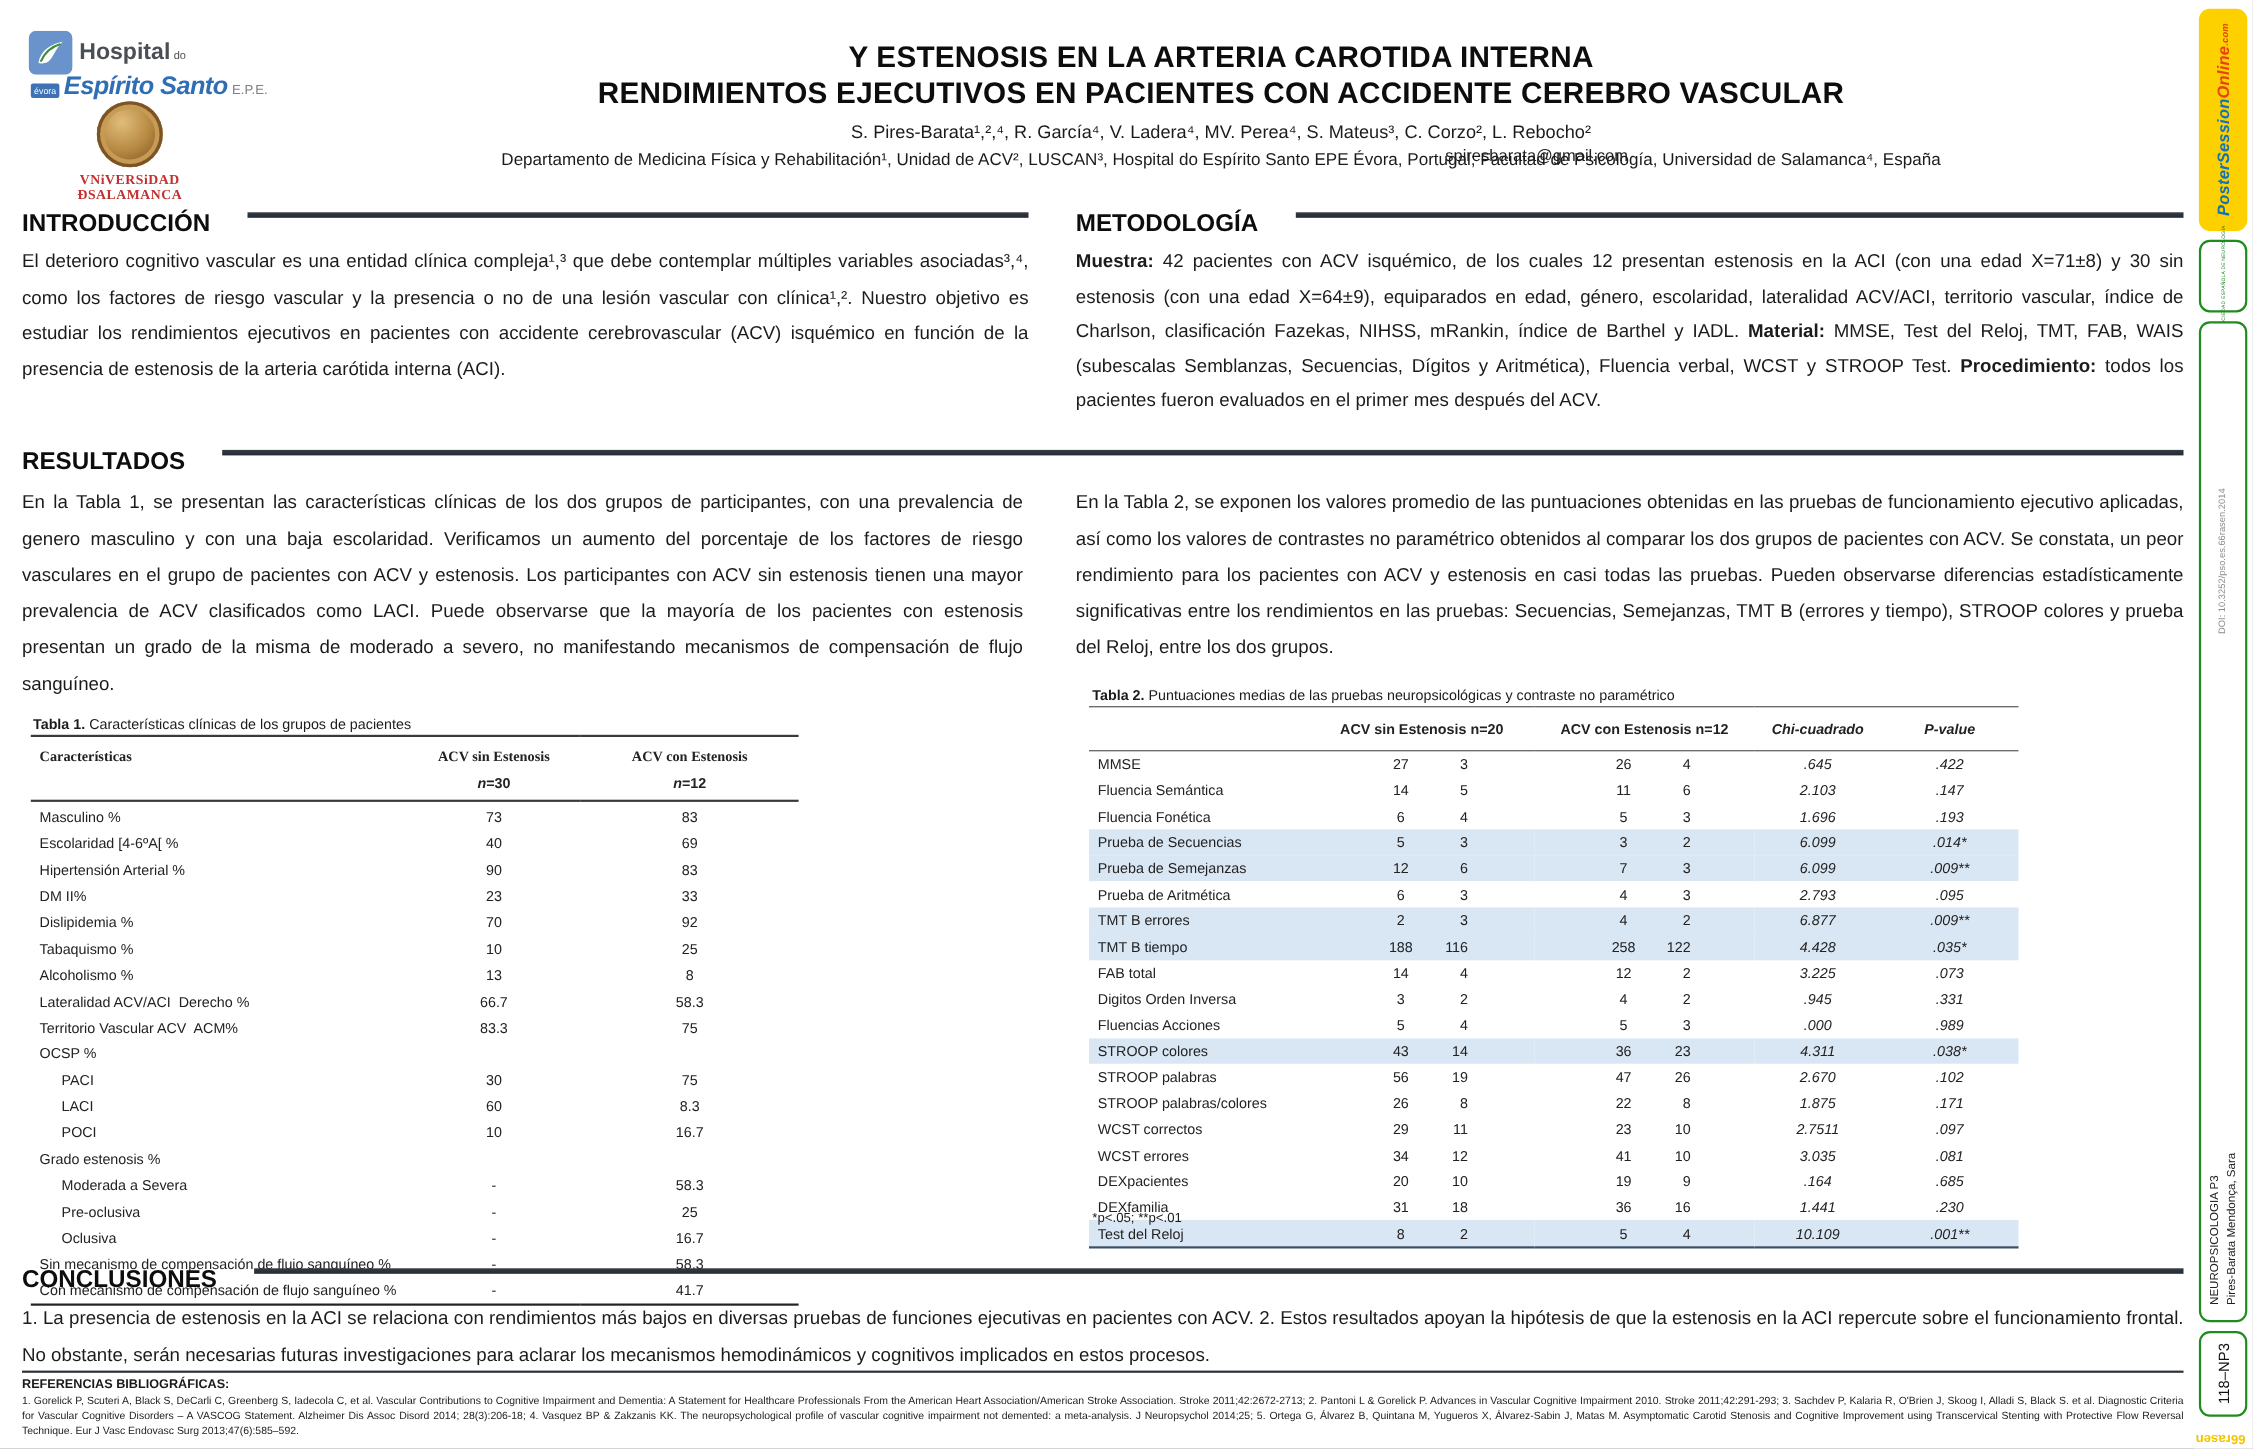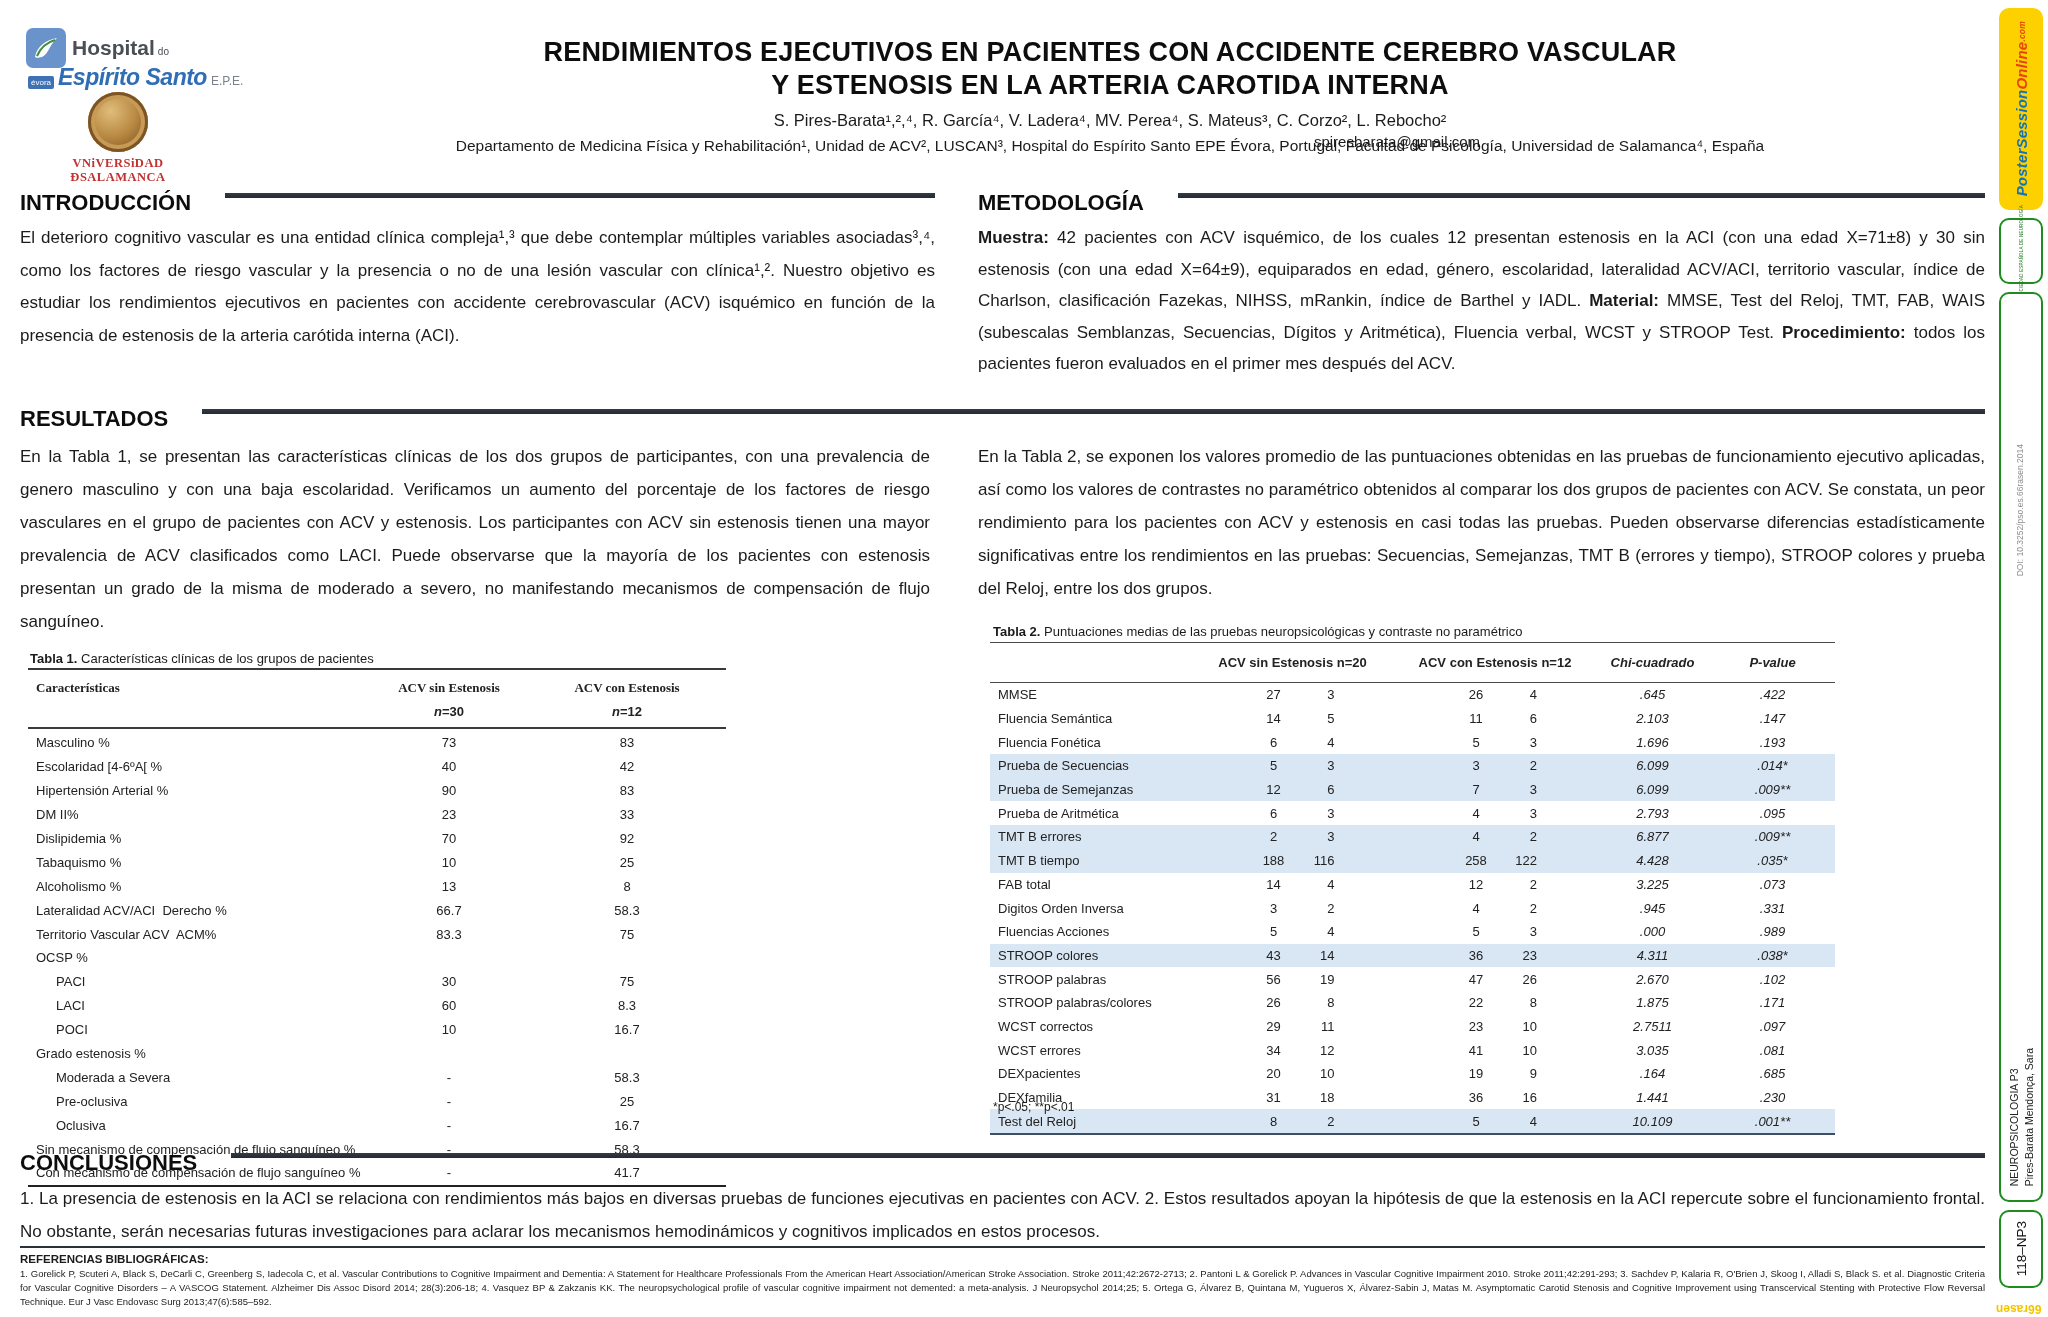--- a/index.html
+++ b/index.html
@@ -126,22 +126,22 @@
 
   <div class="u-logo">
     <div class="u-seal"></div>
     <div class="u-text">
       <div>VNiVERSiDAD</div>
       <div>ĐSALAMANCA</div>
     </div>
   </div>
 
   <div class="title-wrap">
+    <div class="title-line">Y ESTENOSIS EN LA ARTERIA CAROTIDA INTERNA</div>
     <div class="title-line">RENDIMIENTOS EJECUTIVOS EN PACIENTES CON ACCIDENTE CEREBRO VASCULAR</div>
-    <div class="title-line">Y ESTENOSIS EN LA ARTERIA CAROTIDA INTERNA</div>
     <div class="authors">S. Pires-Barata¹,²,⁴, R. García⁴, V. Ladera⁴, MV. Perea⁴, S. Mateus³, C. Corzo², L. Rebocho²</div>
     <div class="affil">Departamento de Medicina Física y Rehabilitación¹, Unidad de ACV², LUSCAN³, Hospital do Espírito Santo EPE Évora, Portugal; Facultad de Psicología, Universidad de Salamanca⁴, España</div>
   </div>
   <div class="email">spiresbarata@gmail.com</div>
 
   <div class="sec" style="left:20px;top:190px;width:915px;">
     <div class="sec-label">INTRODUCCIÓN</div>
     <div class="sec-rule"></div>
   </div>
   <div class="para" style="left:20px;top:222px;width:915px;">El deterioro cognitivo vascular es una entidad clínica compleja¹,³ que debe contemplar múltiples variables asociadas³,⁴, como los factores de riesgo vascular y la presencia o no de una lesión vascular con clínica¹,². Nuestro objetivo es estudiar los rendimientos ejecutivos en pacientes con accidente cerebrovascular (ACV) isquémico en función de la presencia de estenosis de la arteria carótida interna (ACI).</div>
@@ -182,21 +182,21 @@
     </thead>
     <tbody>
         <tr>
           <td class="t1-lbl">Masculino %</td>
           <td class="t1-val">73</td>
           <td class="t1-val">83</td>
         </tr>
         <tr>
           <td class="t1-lbl">Escolaridad [4-6ºA[ %</td>
           <td class="t1-val">40</td>
-          <td class="t1-val">42</td>
+          <td class="t1-val">69</td>
         </tr>
         <tr>
           <td class="t1-lbl">Hipertensión Arterial %</td>
           <td class="t1-val">90</td>
           <td class="t1-val">83</td>
         </tr>
         <tr>
           <td class="t1-lbl">DM II%</td>
           <td class="t1-val">23</td>
           <td class="t1-val">33</td>

